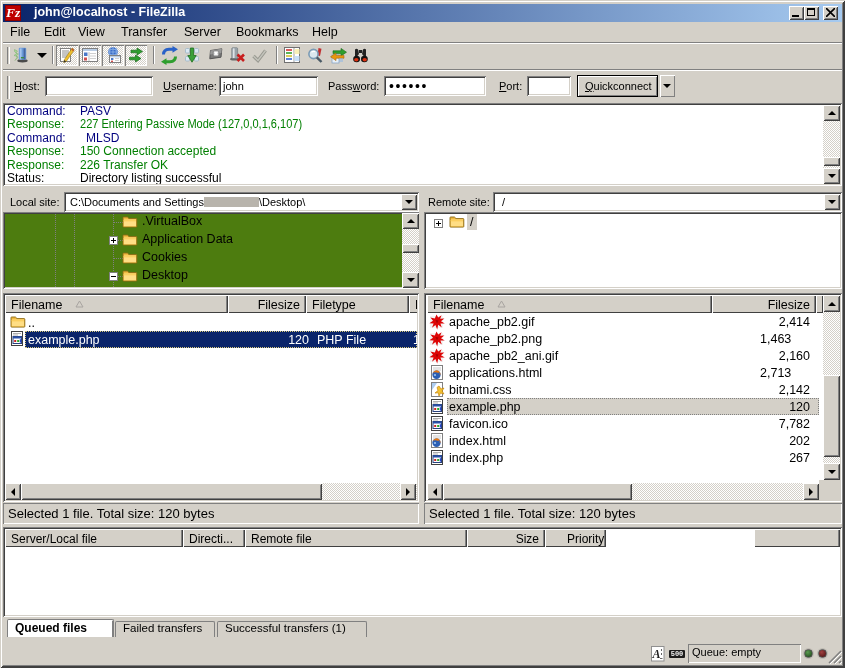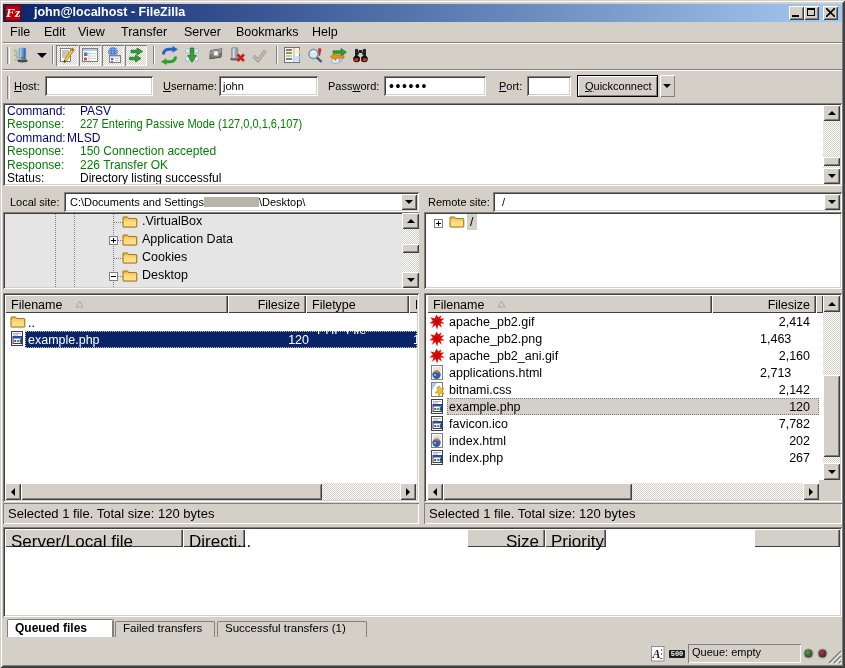--- a/index.html
+++ b/index.html
@@ -183,21 +183,21 @@
     <div class="abs" style="left:3px;top:9px;width:0;height:0;border-left:4px solid transparent;border-right:4px solid transparent;border-top:4px solid #000;"></div>
   </div>
 
 <div class="abs field" style="left:3px;top:103px;width:839px;height:83px;"></div>
 <div class="abs" id="log" style="left:5px;top:105px;width:815px;height:79px;overflow:hidden;font-size:12px;">
   <span style="color:#00007f;position:absolute;left:2px;top:-1px;">Command:</span>
     <span style="color:#00007f;position:absolute;left:75px;top:-1px;">PASV</span>
   <span style="color:#007f00;position:absolute;left:2px;top:12.4px;">Response:</span>
     <span style="color:#007f00;position:absolute;left:75px;top:12.4px;transform:scaleX(0.92);transform-origin:0 0;white-space:nowrap;">227 Entering Passive Mode (127,0,0,1,6,107)</span>
   <span style="color:#00007f;position:absolute;left:2px;top:25.8px;">Command:</span>
-    <span style="color:#00007f;position:absolute;left:62px;top:25.8px;">MLSD</span>
+    <span style="color:#00007f;position:absolute;left:81px;top:25.8px;">MLSD</span>
   <span style="color:#007f00;position:absolute;left:2px;top:39.2px;">Response:</span>
     <span style="color:#007f00;position:absolute;left:75px;top:39.2px;">150 Connection accepted</span>
   <span style="color:#007f00;position:absolute;left:2px;top:52.6px;">Response:</span>
     <span style="color:#007f00;position:absolute;left:75px;top:52.6px;">226 Transfer OK</span>
   <span style="color:#000;position:absolute;left:2px;top:66px;">Status:</span>
     <span style="color:#000;position:absolute;left:75px;top:66px;">Directory listing successful</span>
 </div>
 
 <div class="abs" style="left:823px;top:105px;width:17px;height:79px;">
   <div class="checker abs" style="left:0;top:0;width:17px;height:79px;"></div>
@@ -220,21 +220,21 @@
 
 <div class="abs" style="left:428px;top:196px;">Remote site:</div>
 <div class="abs field" style="left:493px;top:192px;width:349px;height:20px;">
     <span class="abs" style="left:9px;top:4px;">/</span>
   </div>
 <div class="abs sbtn" style="left:824px;top:194px;width:16px;height:16px;">
     <div class="tD"></div>
   </div>
 
 <div class="abs field" style="left:3px;top:212px;width:416px;height:77px;"></div>
-<div class="abs" id="ltree" style="left:5px;top:214px;width:397px;height:73px;background:#e5e5e5;overflow:hidden;font-size:12.5px;">
+<div class="abs" id="ltree" style="left:5px;top:214px;width:397px;height:73px;background:#4d7c0f;overflow:hidden;font-size:12.5px;">
     <div class="abs" style="left:50px;top:0;width:1px;height:73px;border-left:1px dotted #808080;"></div>
     <div class="abs" style="left:69px;top:0;width:1px;height:73px;border-left:1px dotted #808080;"></div>
     <div class="abs" style="left:108px;top:0;width:1px;height:73px;border-left:1px dotted #808080;"></div>
     <div class="abs" style="left:108px;top:8px;width:10px;height:1px;border-top:1px dotted #808080;"></div>
     <div class="abs" style="left:117px;top:0px;"><svg width="16" height="16" viewBox="0 0 16 16">
         <path d="M1 12.5 L1 3.6 Q1 3 1.6 3 L5.4 3 L7 4.6 L14.2 4.6 Q14.8 4.6 14.8 5.2 L14.8 12.5 Q14.8 13.1 14.2 13.1 L1.6 13.1 Q1 13.1 1 12.5 Z" fill="#EFB93F" stroke="#8B6914" stroke-width="0.9"></path>
         <path d="M1.8 12.2 L1.8 6.2 Q1.8 5.6 2.4 5.6 L14 5.6 L14 12.2 Z" fill="#FFDE85"></path>
         <path d="M1.8 6.6 L14 6.6" stroke="#FBCF60" stroke-width="1.6"></path>
       </svg></div>
     <div class="abs" style="left:137px;top:0px;white-space:nowrap;">.VirtualBox</div>
@@ -322,21 +322,21 @@
         <rect x="2.5" y="0.5" width="11" height="14" fill="#fff" stroke="#404040"></rect>
         <path d="M4 2.5 h8 M4 4 h5" stroke="#b0b0b0"></path>
         <rect x="4" y="5.5" width="8.5" height="7" fill="#fff" stroke="#28407c"></rect>
         <rect x="4" y="5.5" width="8.5" height="2" fill="#2850a8"></rect>
         <rect x="5.2" y="9" width="2" height="2" fill="#cc2222"></rect>
         <rect x="8.2" y="9" width="2" height="2" fill="#22aa22"></rect>
         <rect x="10.8" y="8.2" width="1.4" height="3.4" fill="#2244cc"></rect>
       </svg></div>
     <div class="abs" style="left:23px;top:38px;color:#fff;">example.php</div>
     <div class="abs" style="left:234px;top:38px;width:70px;text-align:right;color:#fff;">120</div>
-    <div class="abs" style="left:312px;top:28px;color:#fff;">PHP File</div>
+    <div class="abs" style="left:312px;top:38px;color:#fff;">PHP File</div>
     <div class="abs" style="left:408px;top:38px;color:#fff;">1</div>
     <div class="abs checker" style="left:0;top:188px;width:412px;height:17px;"></div>
     <div class="sbtn abs" style="left:0;top:188px;width:16px;height:17px;">
       <div class="tL"></div>
     </div>
     <div class="thumb abs" style="left:16px;top:188px;width:301px;height:17px;"></div>
     <div class="sbtn abs" style="left:395px;top:188px;width:16px;height:17px;">
       <div class="tR"></div>
     </div>
   </div>
@@ -455,32 +455,35 @@
   </div>
 
 <div class="abs sunken1" style="left:3px;top:503px;width:416px;height:21px;background:#d4d0c8;">
     <span class="abs" style="left:5px;top:3px;font-size:13px;">Selected 1 file. Total size: 120 bytes</span>
   </div>
 <div class="abs sunken1" style="left:424px;top:503px;width:418px;height:21px;background:#d4d0c8;">
     <span class="abs" style="left:5px;top:3px;font-size:13px;">Selected 1 file. Total size: 120 bytes</span>
   </div>
 
 <div class="abs field" style="left:3px;top:527px;width:839px;height:90px;"></div>
-<div class="abs" id="queue" style="left:5px;top:529px;width:835px;height:86px;background:#fff;overflow:hidden;font-size:17px;">
+<div class="abs" id="queue" style="left:5px;top:529px;width:835px;height:86px;background:#fff;overflow:hidden;font-size:12px;">
     <div class="abs" style="left:0px;top:0;width:178px;height:18px;background:#d4d0c8;box-shadow: inset 1px 1px 0 #fff, inset -1px -1px 0 #404040, inset -2px 1px 0 #808080;">
       <div class="abs" style="left:6px;top:3px;">Server/Local file</div>
     </div>
     <div class="abs" style="left:178px;top:0;width:62px;height:18px;background:#d4d0c8;box-shadow: inset 1px 1px 0 #fff, inset -1px -1px 0 #404040, inset -2px 1px 0 #808080;">
       <div class="abs" style="left:6px;top:3px;">Directi...</div>
     </div>
+    <div class="abs" style="left:240px;top:0;width:222px;height:18px;background:#d4d0c8;box-shadow: inset 1px 1px 0 #fff, inset -1px -1px 0 #404040, inset -2px 1px 0 #808080;">
+      <div class="abs" style="left:6px;top:3px;">Remote file</div>
+    </div>
     <div class="abs" style="left:462px;top:0;width:78px;height:18px;background:#d4d0c8;box-shadow: inset 1px 1px 0 #fff, inset -1px -1px 0 #404040, inset -2px 1px 0 #808080;">
       <div class="abs" style="right:6px;top:3px;text-align:right;">Size</div>
     </div>
     <div class="abs" style="left:540px;top:0;width:61px;height:18px;background:#d4d0c8;box-shadow: inset 1px 1px 0 #fff, inset -1px -1px 0 #404040, inset -2px 1px 0 #808080;">
-      <div class="abs" style="left:6px;top:3px;">Priority</div>
+      <div class="abs" style="left:22px;top:3px;">Priority</div>
     </div>
     <div class="abs" style="left:749px;top:0;width:86px;height:18px;background:#d4d0c8;box-shadow: inset 1px 1px 0 #fff, inset -1px -1px 0 #404040, inset -2px 1px 0 #808080;">
       <div class="abs" style="left:6px;top:3px;"></div>
     </div>
   </div>
 
 <div class="abs" style="left:7px;top:619px;width:107px;height:18px;background:#fff;box-shadow: inset 1px 1px 0 #fff, inset -1px 0 0 #808080;border:1px solid #808080;border-bottom:none;border-radius:2px 2px 0 0;"></div>
 <div class="abs" style="left:15px;top:621px;font-weight:bold;font-size:12px;">Queued files</div>
 <div class="abs" style="left:115px;top:621px;width:100px;height:16px;background:#d4d0c8;border:1px solid #808080;border-bottom:none;border-radius:2px 2px 0 0;"></div>
 <div class="abs" style="left:123px;top:622px;font-size:11.5px;">Failed transfers</div>

